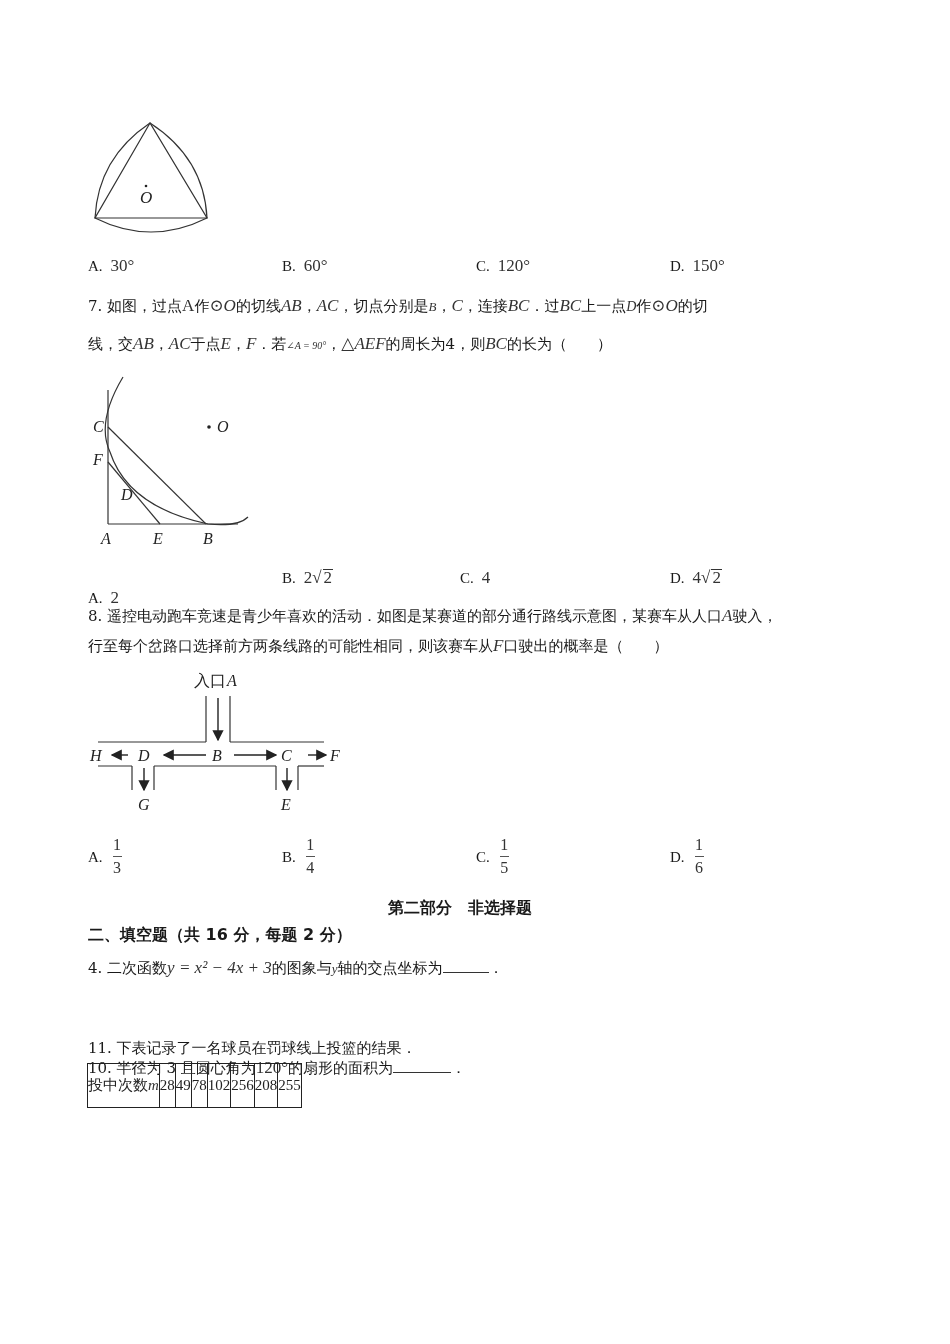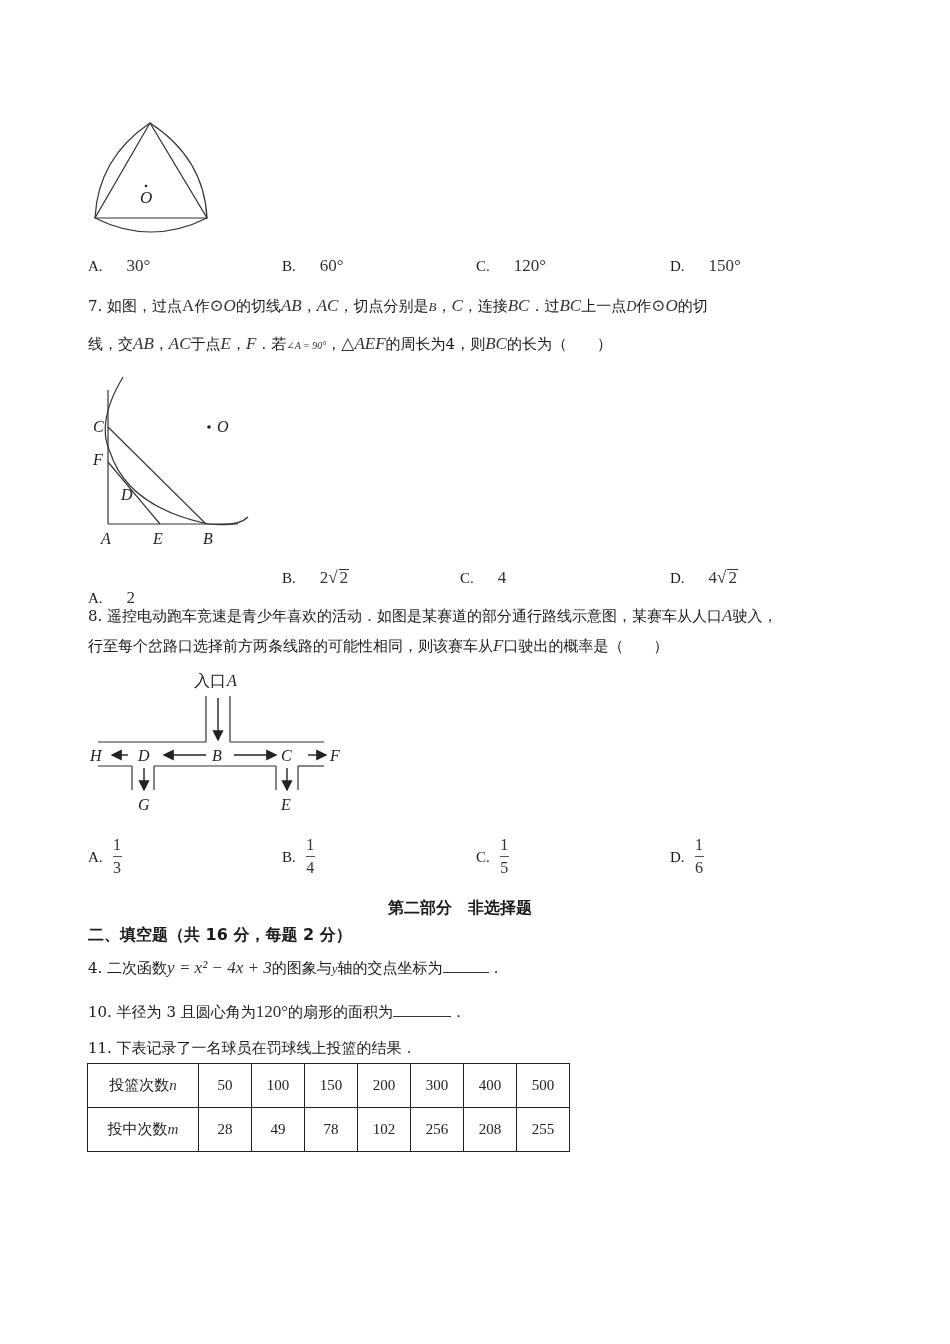--- a/index.html
+++ b/index.html
@@ -3,21 +3,21 @@
 <meta charset="utf-8">
 <style>
   html, body { margin:0; padding:0; background:#ffffff; }
   body { width:950px; height:1344px; position:relative; overflow:hidden;
          font-family:"DejaVu Serif","Liberation Serif",serif; color:#1a1a1a; }
   .abs { position:absolute; }
   .txt { font-size:15px; line-height:20px; white-space:nowrap; }
   .math { font-family:"Liberation Serif","DejaVu Serif",serif; font-style:italic; font-size:17px; color:#333; }
   .mathup { font-family:"Liberation Serif","DejaVu Serif",serif; font-size:17px; color:#333; }
   .opt { font-size:15px; line-height:20px; white-space:nowrap; font-family:"Liberation Serif","DejaVu Serif",serif; }
-  .opt .val { font-size:17px; color:#333; margin-left:24px; }
+  .opt .val { font-size:17px; color:#333; margin-left:8px; }
   .frac { display:inline-flex; flex-direction:column; align-items:center; vertical-align:middle; margin-left:10px;
           font-family:"Liberation Serif",serif; font-size:16px; line-height:18px; color:#333; }
   .frac .bar { width:9px; border-top:1px solid #555; margin:2px 0; }
   .bold { font-weight:bold; font-family:"DejaVu Sans","Liberation Sans",sans-serif; }
   table.data { border-collapse:collapse; position:absolute; left:87px; top:1063px;
                font-family:"Liberation Serif","DejaVu Serif",serif; font-size:15px; color:#222; }
   table.data td { border:1.5px solid #222; text-align:center; padding:0; }
   .sqrt { display:inline-block; border-top:1px solid #333; padding:0 1px; margin-left:1px; line-height:16px; }
   .blank { display:inline-block; border-bottom:1px solid #333; height:14px; vertical-align:baseline; }
 </style>
@@ -143,38 +143,28 @@
       <span>6</span>
     </span></div>
 
 <div class="abs txt bold" style="left:388px;top:898px;font-size:16px">第二部分　非选择题</div>
 <div class="abs txt bold" style="left:88px;top:925px;font-size:16px">二、填空题（共 16 分，每题 2 分）</div>
 
 <div class="abs txt" style="left:88px;top:958px">
   <span>4. 二次函数</span><span class="math">y = x² − 4x + 3</span><span>的图象与</span><span class="math" style="font-size:13px">y</span><span>轴的交点坐标为</span><span class="blank" style="width:46px"></span><span>．</span>
 </div>
 
-<div class="abs txt" style="left:88px;top:1002px">
+<div class="abs txt" style="left:88px;top:1058px">
   <span>10. 半径为 3 且圆心角为</span><span class="mathup">120°</span><span>的扇形的面积为</span><span class="blank" style="width:58px"></span><span>．</span>
 </div>
 
 <div class="abs txt" style="left:88px;top:1038px">11. 下表记录了一名球员在罚球线上投篮的结果．</div>
 
 <table class="data">
   <tbody>
-      <tr style="height:44px">
-    <td style="width:110px"><span>投篮次数</span><span class="math" style="font-size:15px">n</span></td>
-    <td style="width:52px">50</td>
-    <td style="width:52px">100</td>
-    <td style="width:52px">150</td>
-    <td style="width:52px">200</td>
-    <td style="width:52px">300</td>
-    <td style="width:52px">400</td>
-    <td style="width:52px">500</td>
-  </tr>
   <tr style="height:44px">
     <td><span>投中次数</span><span class="math" style="font-size:15px">m</span></td>
     <td>28</td>
     <td>49</td>
     <td>78</td>
     <td>102</td>
     <td>256</td>
     <td>208</td>
     <td>255</td>
   </tr>

